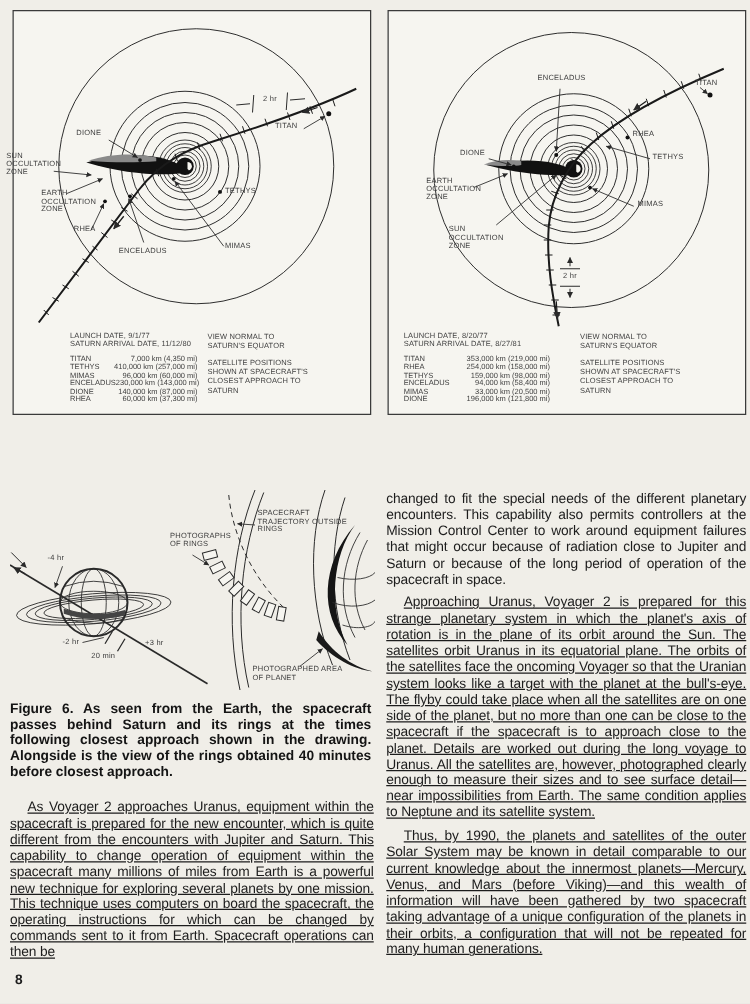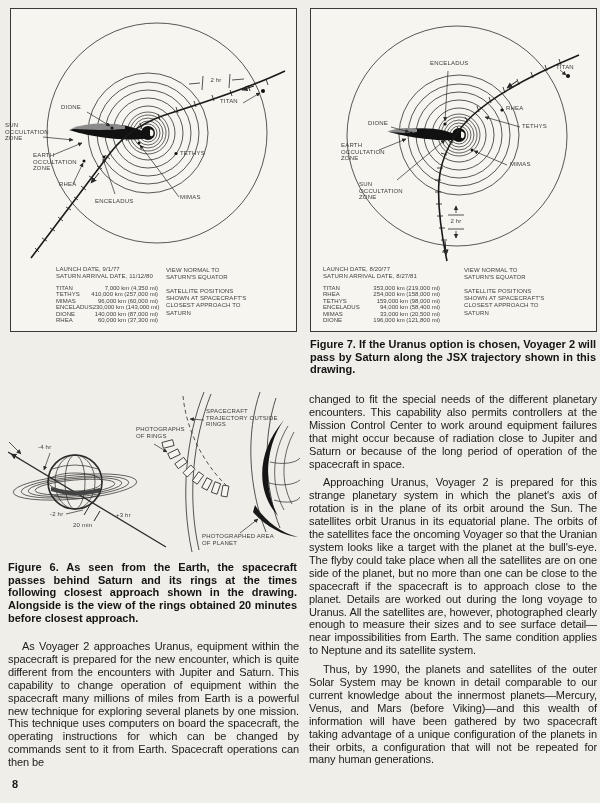--- a/index.html
+++ b/index.html
@@ -13,21 +13,21 @@
   .note{position:absolute;font-size:6px;line-height:7.2px;color:#3f3f3f;white-space:pre-line;letter-spacing:.1px;}
   .dist-table{position:absolute;font-size:6px;line-height:6.4px;color:#3f3f3f;}
   .dist-row{display:flex;}
   .dist-row .n{width:47px;}
   .dist-row .v{flex:1;text-align:right;white-space:nowrap;}
   .caption{position:absolute;font-size:11px;line-height:12.7px;font-weight:bold;
            color:#141414;text-align:justify;}
   .bodytext{position:absolute;font-size:11px;line-height:12.9px;color:#1c1c1c;
             text-align:justify;letter-spacing:-0.1px;}
   .para{margin:0 0 6px 0;}
-  .indent{text-indent:14px;}
+  .indent{text-indent:14px;text-decoration:underline;}
   .ctr{text-align:center;}
   #page-number{position:absolute;left:12px;top:778px;font-size:11px;font-weight:bold;}
   .fig6wrap{position:absolute;}
 </style>
 </head>
 <body>
 
 <svg width="0" height="0" style="position:absolute">
   <defs>
     <marker id="ah" markerWidth="7" markerHeight="7" refX="5.5" refY="3" orient="auto">
@@ -228,21 +228,20 @@
       <div class="dist-row">
           <span class="n">MIMAS</span>
           <span class="v">33,000 km (20,500 mi)</span>
         </div>
       <div class="dist-row">
           <span class="n">DIONE</span>
           <span class="v">196,000 km (121,800 mi)</span>
         </div>
     </div>
   </div>
-  <div class="caption" style="left:310px;top:338px;width:286px;">Figure 7.  If the Uranus option is chosen, Voyager 2 will pass by Saturn along the JSX trajectory shown in this drawing.</div>
 
   <div class="fig6wrap" style="left:8px;top:392px;width:292px;height:168px;">
     <svg viewBox="0 0 292 168" width="292" height="168" style="position:absolute;left:0;top:0;">
       <g stroke="#2a2a2a" fill="none">
         <path d="M0 60 L158 155" stroke-width="1.3"></path>
         <path d="M12 67 L3 62" stroke-width="1" marker-end="url(#ah)"></path>
         <path d="M1 50 L13 62" stroke-width="0.8" marker-end="url(#ah)"></path>
         <g stroke-width="0.7">
           <ellipse cx="67" cy="95" rx="62" ry="12" transform="rotate(-5 67 95)"></ellipse>
           <ellipse cx="67" cy="95" rx="54" ry="10" transform="rotate(-5 67 95)"></ellipse>
@@ -300,21 +299,21 @@
     <div class="dlabel" style="left:65px;top:130px;">20 min</div>
     <div class="dlabel" style="left:108px;top:120px;">+3 hr</div>
     <div class="dlabel" style="left:128px;top:34px;">PHOTOGRAPHS
 OF RINGS</div>
     <div class="dlabel" style="left:198px;top:16px;">SPACECRAFT
 TRAJECTORY OUTSIDE
 RINGS</div>
     <div class="dlabel" style="left:194px;top:141px;">PHOTOGRAPHED AREA
 OF PLANET</div>
   </div>
-  <div class="caption" style="left:8px;top:561px;width:289px;">Figure 6.  As seen from the Earth, the spacecraft passes behind Saturn and its rings at the times following closest approach shown in the drawing. Alongside is the view of the rings obtained 20 minutes before closest approach.</div>
+  <div class="caption" style="left:8px;top:561px;width:289px;">Figure 6.  As seen from the Earth, the spacecraft passes behind Saturn and its rings at the times following closest approach shown in the drawing. Alongside is the view of the rings obtained 40 minutes before closest approach.</div>
 
   <div class="bodytext indent" style="left:8px;top:640px;width:291px;">As Voyager 2 approaches Uranus, equipment within the spacecraft is prepared for the new encounter, which is quite different from the encounters with Jupiter and Saturn. This capability to change operation of equipment within the spacecraft many millions of miles from Earth is a powerful new technique for exploring several planets by one mission. This technique uses computers on board the spacecraft, the operating instructions for which can be changed by commands sent to it from Earth. Spacecraft operations can then be</div>
 
   <div class="bodytext" style="left:309px;top:393px;width:288px;">
     <p class="para">changed to fit the special needs of the different planetary encounters. This capability also permits controllers at the Mission Control Center to work around equipment failures that might occur because of radiation close to Jupiter and Saturn or because of the long period of operation of the spacecraft in space.</p>
     <p class="para indent">Approaching Uranus, Voyager 2 is prepared for this strange planetary system in which the planet's axis of rotation is in the plane of its orbit around the Sun. The satellites orbit Uranus in its equatorial plane. The orbits of the satellites face the oncoming Voyager so that the Uranian system looks like a target with the planet at the bull's-eye. The flyby could take place when all the satellites are on one side of the planet, but no more than one can be close to the spacecraft if the spacecraft is to approach close to the planet. Details are worked out during the long voyage to Uranus. All the satellites are, however, photographed clearly enough to measure their sizes and to see surface detail—near impossibilities from Earth. The same condition applies to Neptune and its satellite system.</p>
     <p class="para indent">Thus, by 1990, the planets and satellites of the outer Solar System may be known in detail comparable to our current knowledge about the innermost planets—Mercury, Venus, and Mars (before Viking)—and this wealth of information will have been gathered by two spacecraft taking advantage of a unique configuration of the planets in their orbits, a configuration that will not be repeated for many human generations.</p>
   </div>
 
   <div id="page-number">8</div>

